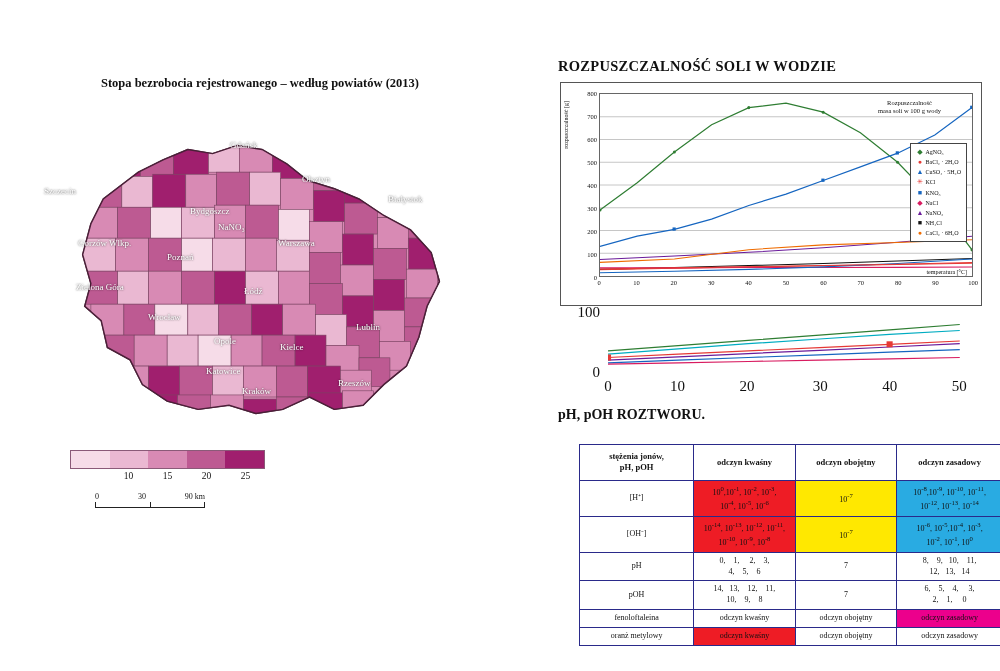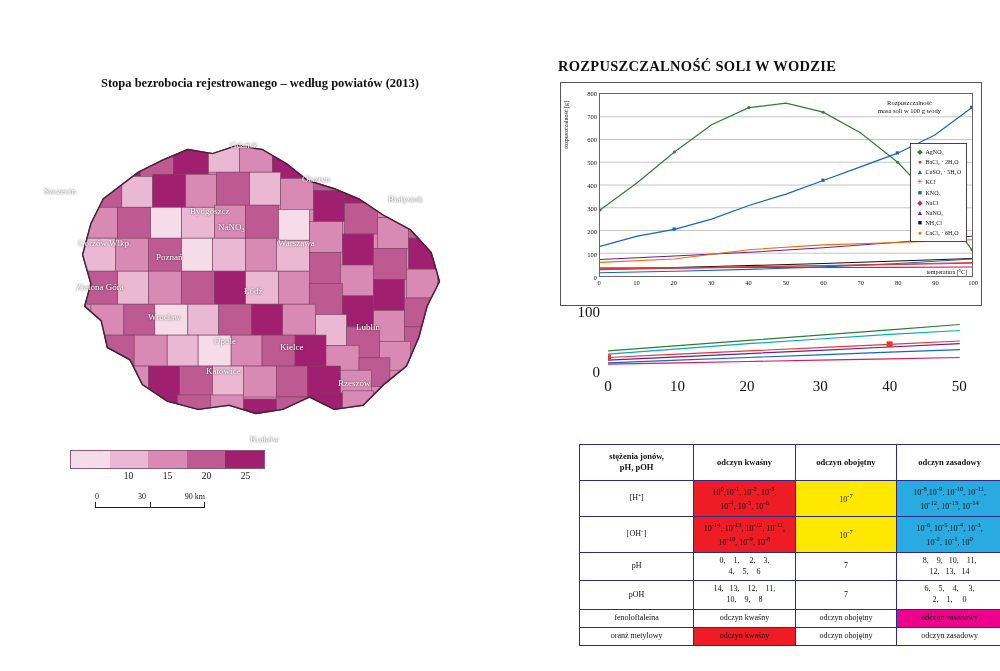--- a/index.html
+++ b/index.html
@@ -187,31 +187,31 @@
                L236,62 L212,48 L188,44 L164,52 L140,48 L116,58 L92,70 Z" fill="none" stroke="#4a2038" stroke-width="1.4"></path>
     </svg>
 
     <div class="city-label" style="left:200px;top:40px;">Gdańsk</div>
     <div class="city-label" style="left:14px;top:86px;">Szczecin</div>
     <div class="city-label" style="left:272px;top:74px;">Olsztyn</div>
     <div class="city-label" style="left:358px;top:94px;">Białystok</div>
     <div class="city-label" style="left:160px;top:106px;">Bydgoszcz</div>
     <div class="city-label" style="left:188px;top:122px;">NaNO₃</div>
     <div class="city-label" style="left:48px;top:138px;">Gorzów Wlkp.</div>
-    <div class="city-label" style="left:126px;top:152px;">Poznań</div>
+    <div class="city-label" style="left:137px;top:152px;">Poznań</div>
     <div class="city-label" style="left:46px;top:182px;">Zielona Góra</div>
     <div class="city-label" style="left:248px;top:138px;">Warszawa</div>
     <div class="city-label" style="left:214px;top:186px;">Łódź</div>
     <div class="city-label" style="left:118px;top:212px;">Wrocław</div>
     <div class="city-label" style="left:326px;top:222px;">Lublin</div>
     <div class="city-label" style="left:148px;top:236px;padding-left:36px;">Opole</div>
     <div class="city-label" style="left:250px;top:242px;">Kielce</div>
     <div class="city-label" style="left:176px;top:266px;">Katowice</div>
     <div class="city-label" style="left:308px;top:278px;">Rzeszów</div>
-    <div class="city-label" style="left:220px;top:286px;margin-top:48px;">Kraków</div>
+    <div class="city-label" style="left:212px;top:286px;">Kraków</div>
   </div>
 
   <div id="legend">
     <div class="bar">
       <div style="background:#f6dce8"></div>
       <div style="background:#eab8d2"></div>
       <div style="background:#d88ab4"></div>
       <div style="background:#bd5a92"></div>
       <div style="background:#a01f6e"></div>
     </div>
@@ -355,20 +355,21 @@
       <span style="left:0%">0</span>
       <span style="left:19%">10</span>
       <span style="left:38%">20</span>
       <span style="left:58%">30</span>
       <span style="left:77%">40</span>
       <span style="left:96%">50</span>
     </div>
   </div>
 
   <div id="ph-title">
+    <div>pH, pOH ROZTWORU.</div>
   </div>
 
   <table id="ph-table">
     <thead>
       <tr>
         <th style="width:27%">stężenia jonów,<br>pH, pOH</th>
         <th style="width:24%">odczyn kwaśny</th>
         <th style="width:24%">odczyn obojętny</th>
         <th style="width:25%">odczyn zasadowy</th>
       </tr>

